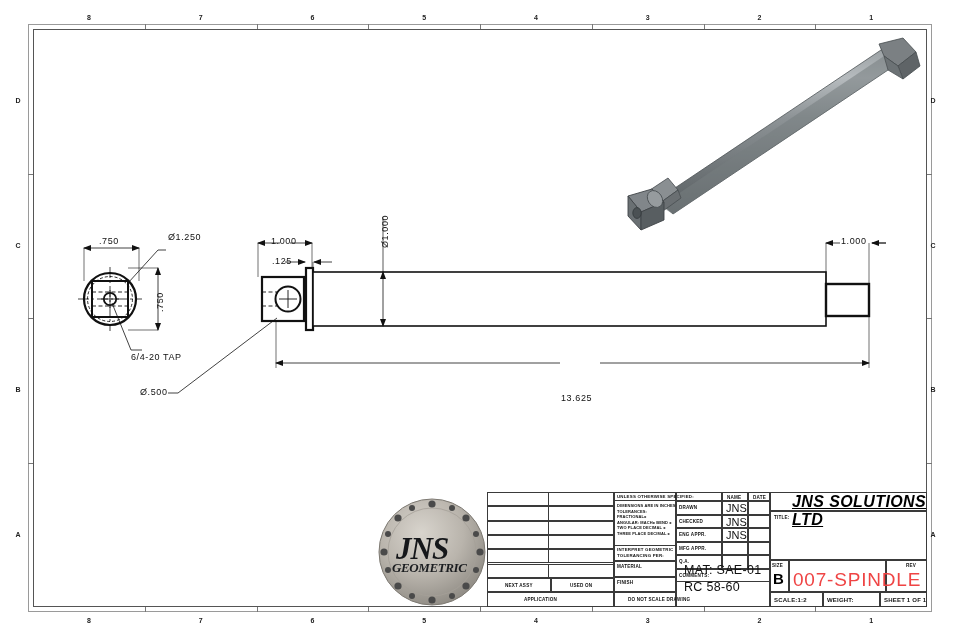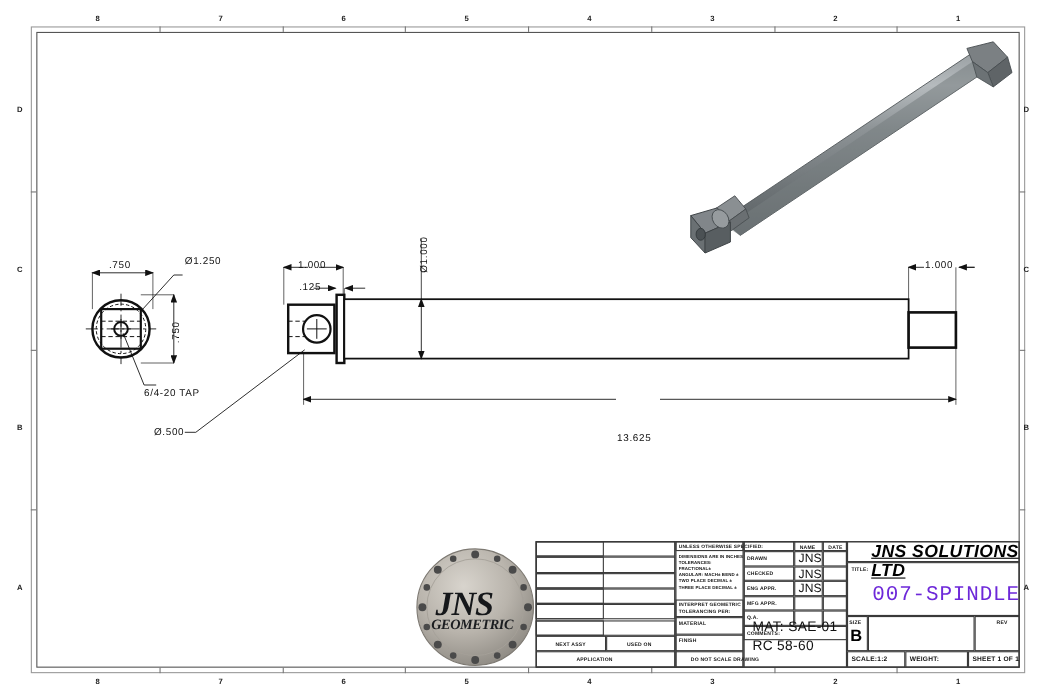--- a/index.html
+++ b/index.html
@@ -33,22 +33,22 @@
   .tiny{font-size:4.4px;font-weight:700;letter-spacing:.2px;color:#111;
         line-height:6px;}
   .tiny2{font-size:4px;font-weight:700;letter-spacing:.1px;color:#111;
          line-height:5.6px;}
   .lbl-sm{position:absolute;font-size:4.6px;font-weight:700;color:#111;
           letter-spacing:.2px;}
   .jns-nm{position:absolute;font-size:12px;color:#111;
           font-family:"Liberation Serif",serif;}
   .co-name{position:absolute;font-style:italic;font-weight:700;font-size:16px;
            letter-spacing:.4px;text-decoration:underline;color:#000;}
-  .part-no{position:absolute;font-size:19px;letter-spacing:.8px;color:#6d28d9;
-           font-family:Liberation Mono, monospace;}
+  .part-no{position:absolute;font-size:19px;letter-spacing:.8px;color:#ef4444;
+           font-family:Liberation Sans, sans-serif;margin-top:40px;}
   .matnote{position:absolute;font-size:12.5px;color:#111;letter-spacing:.3px;}
   .sizeB{position:absolute;font-size:15px;font-weight:700;color:#000;}
 </style>
 </head>
 <body>
 
 <div id="sheet">
 
   <div class="frame-outer"></div>
   <div class="frame-inner"></div>

